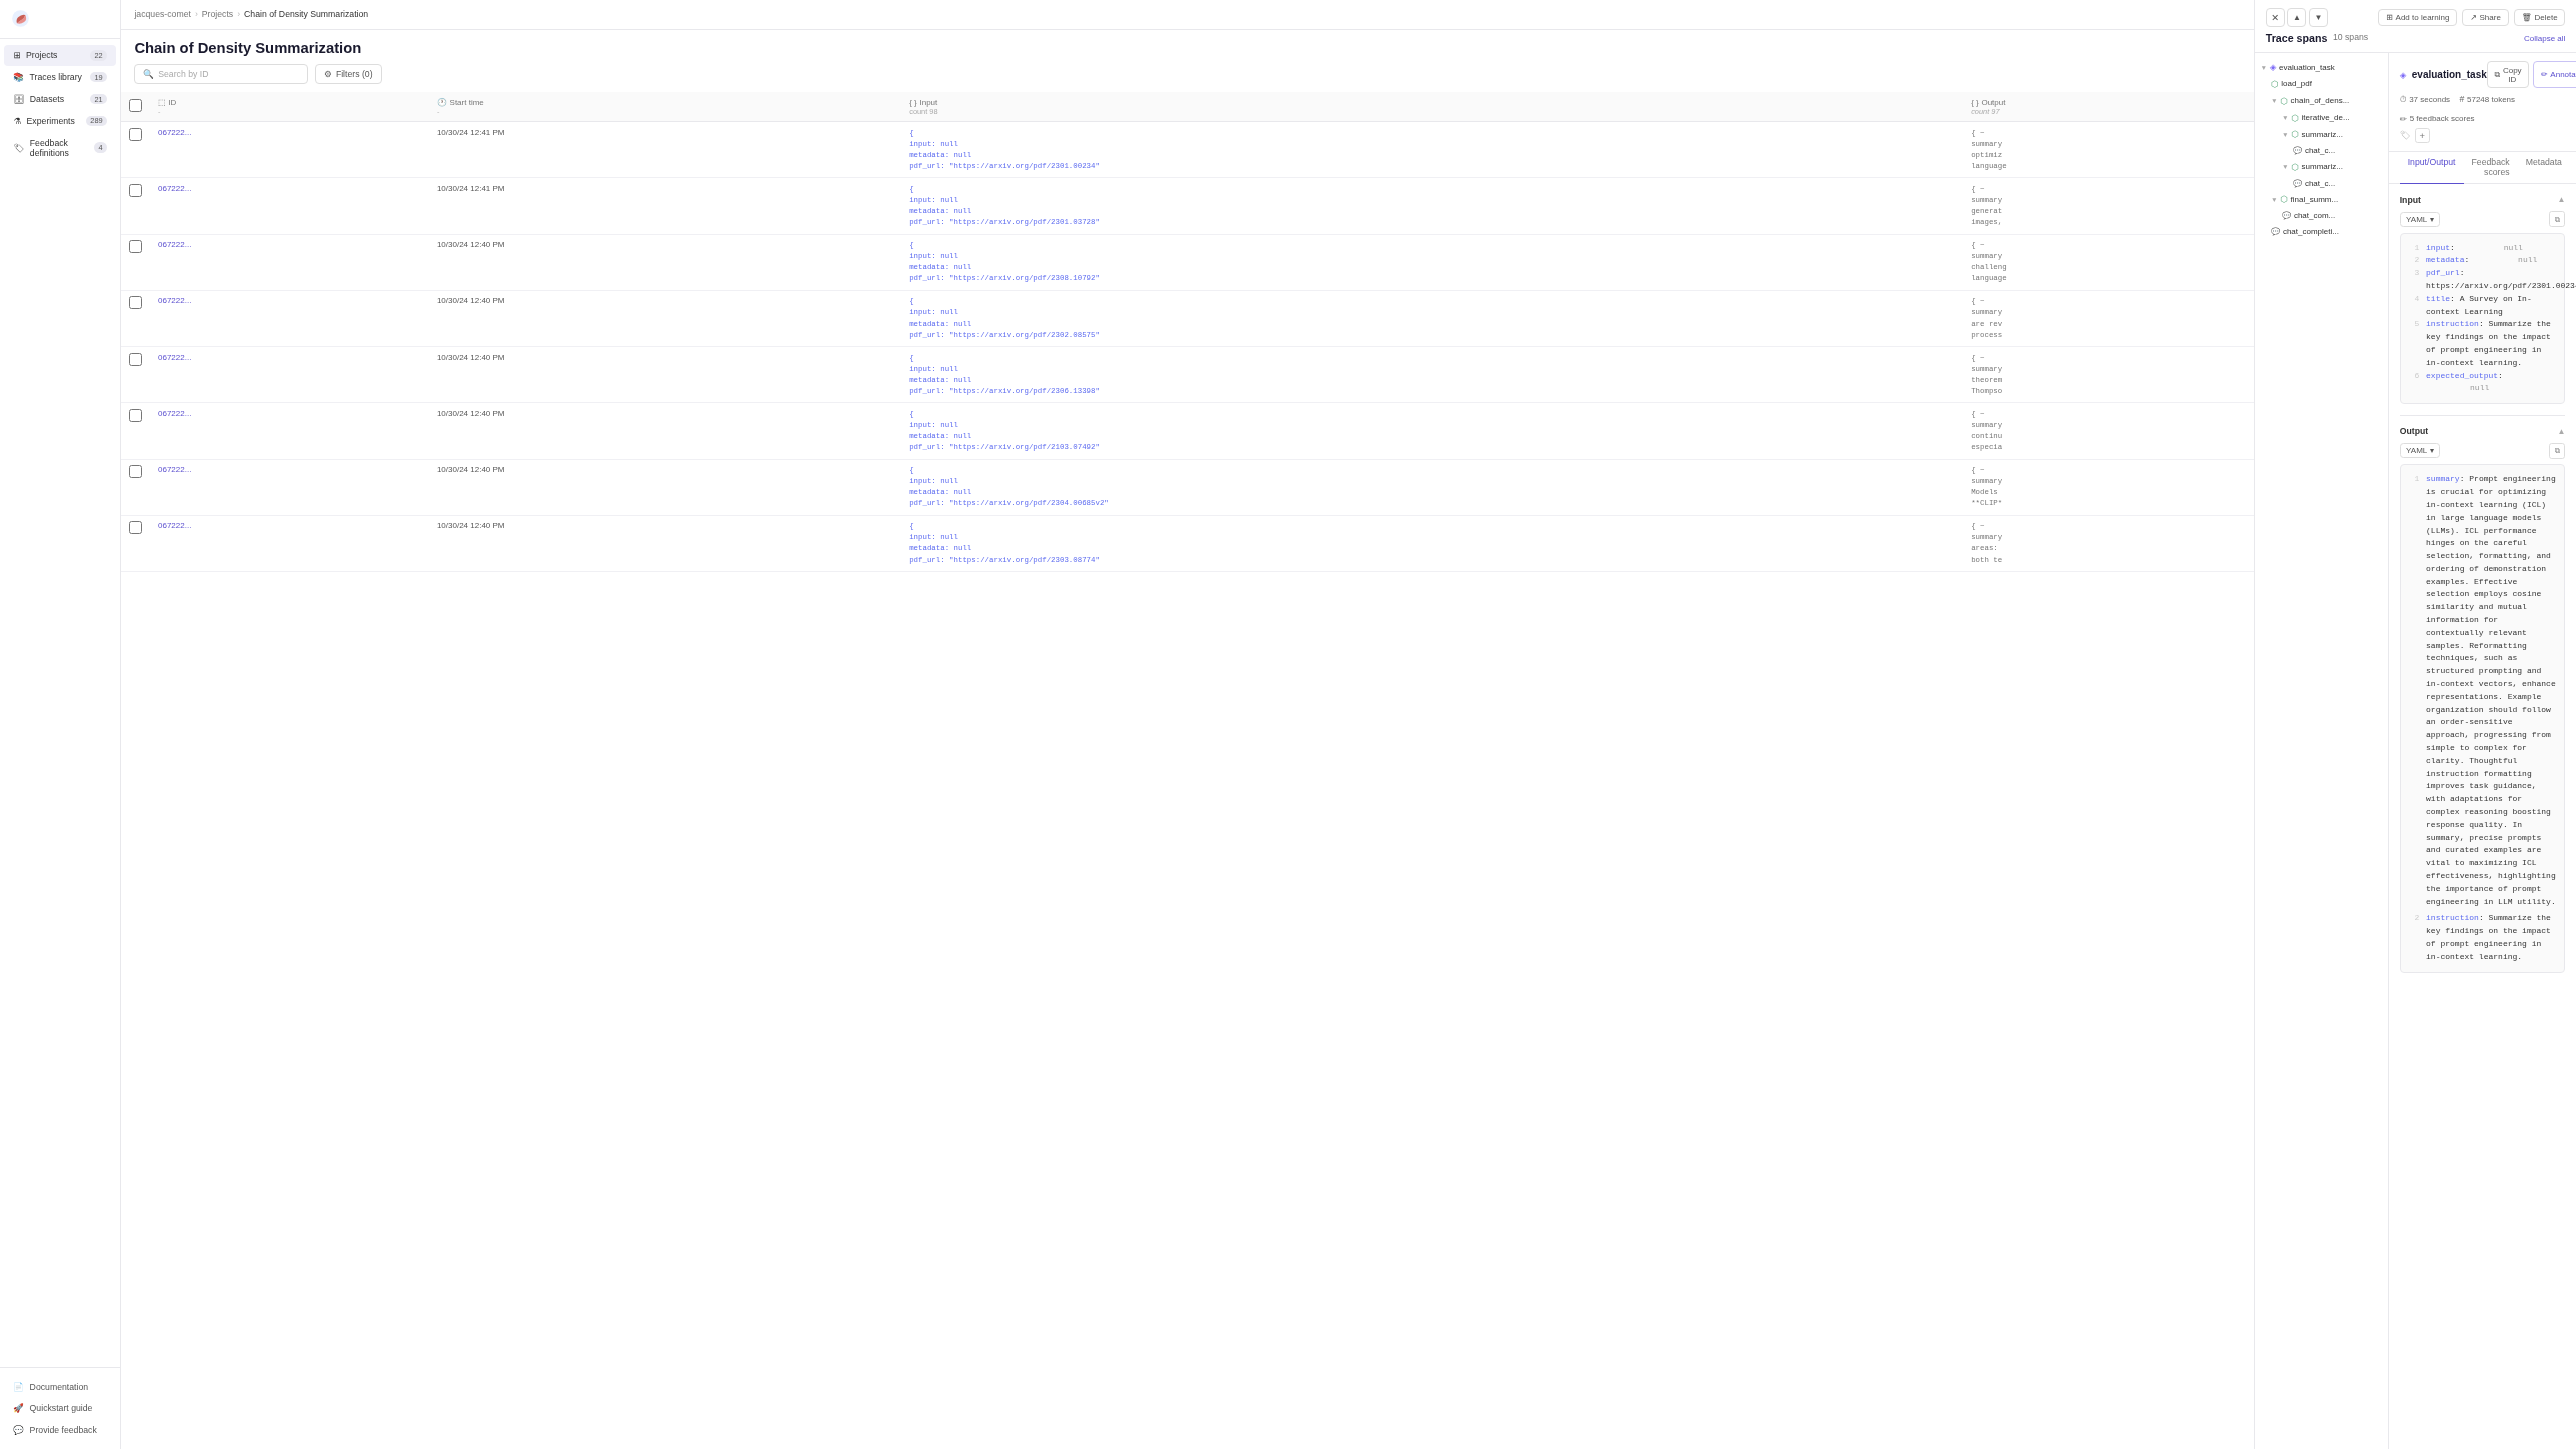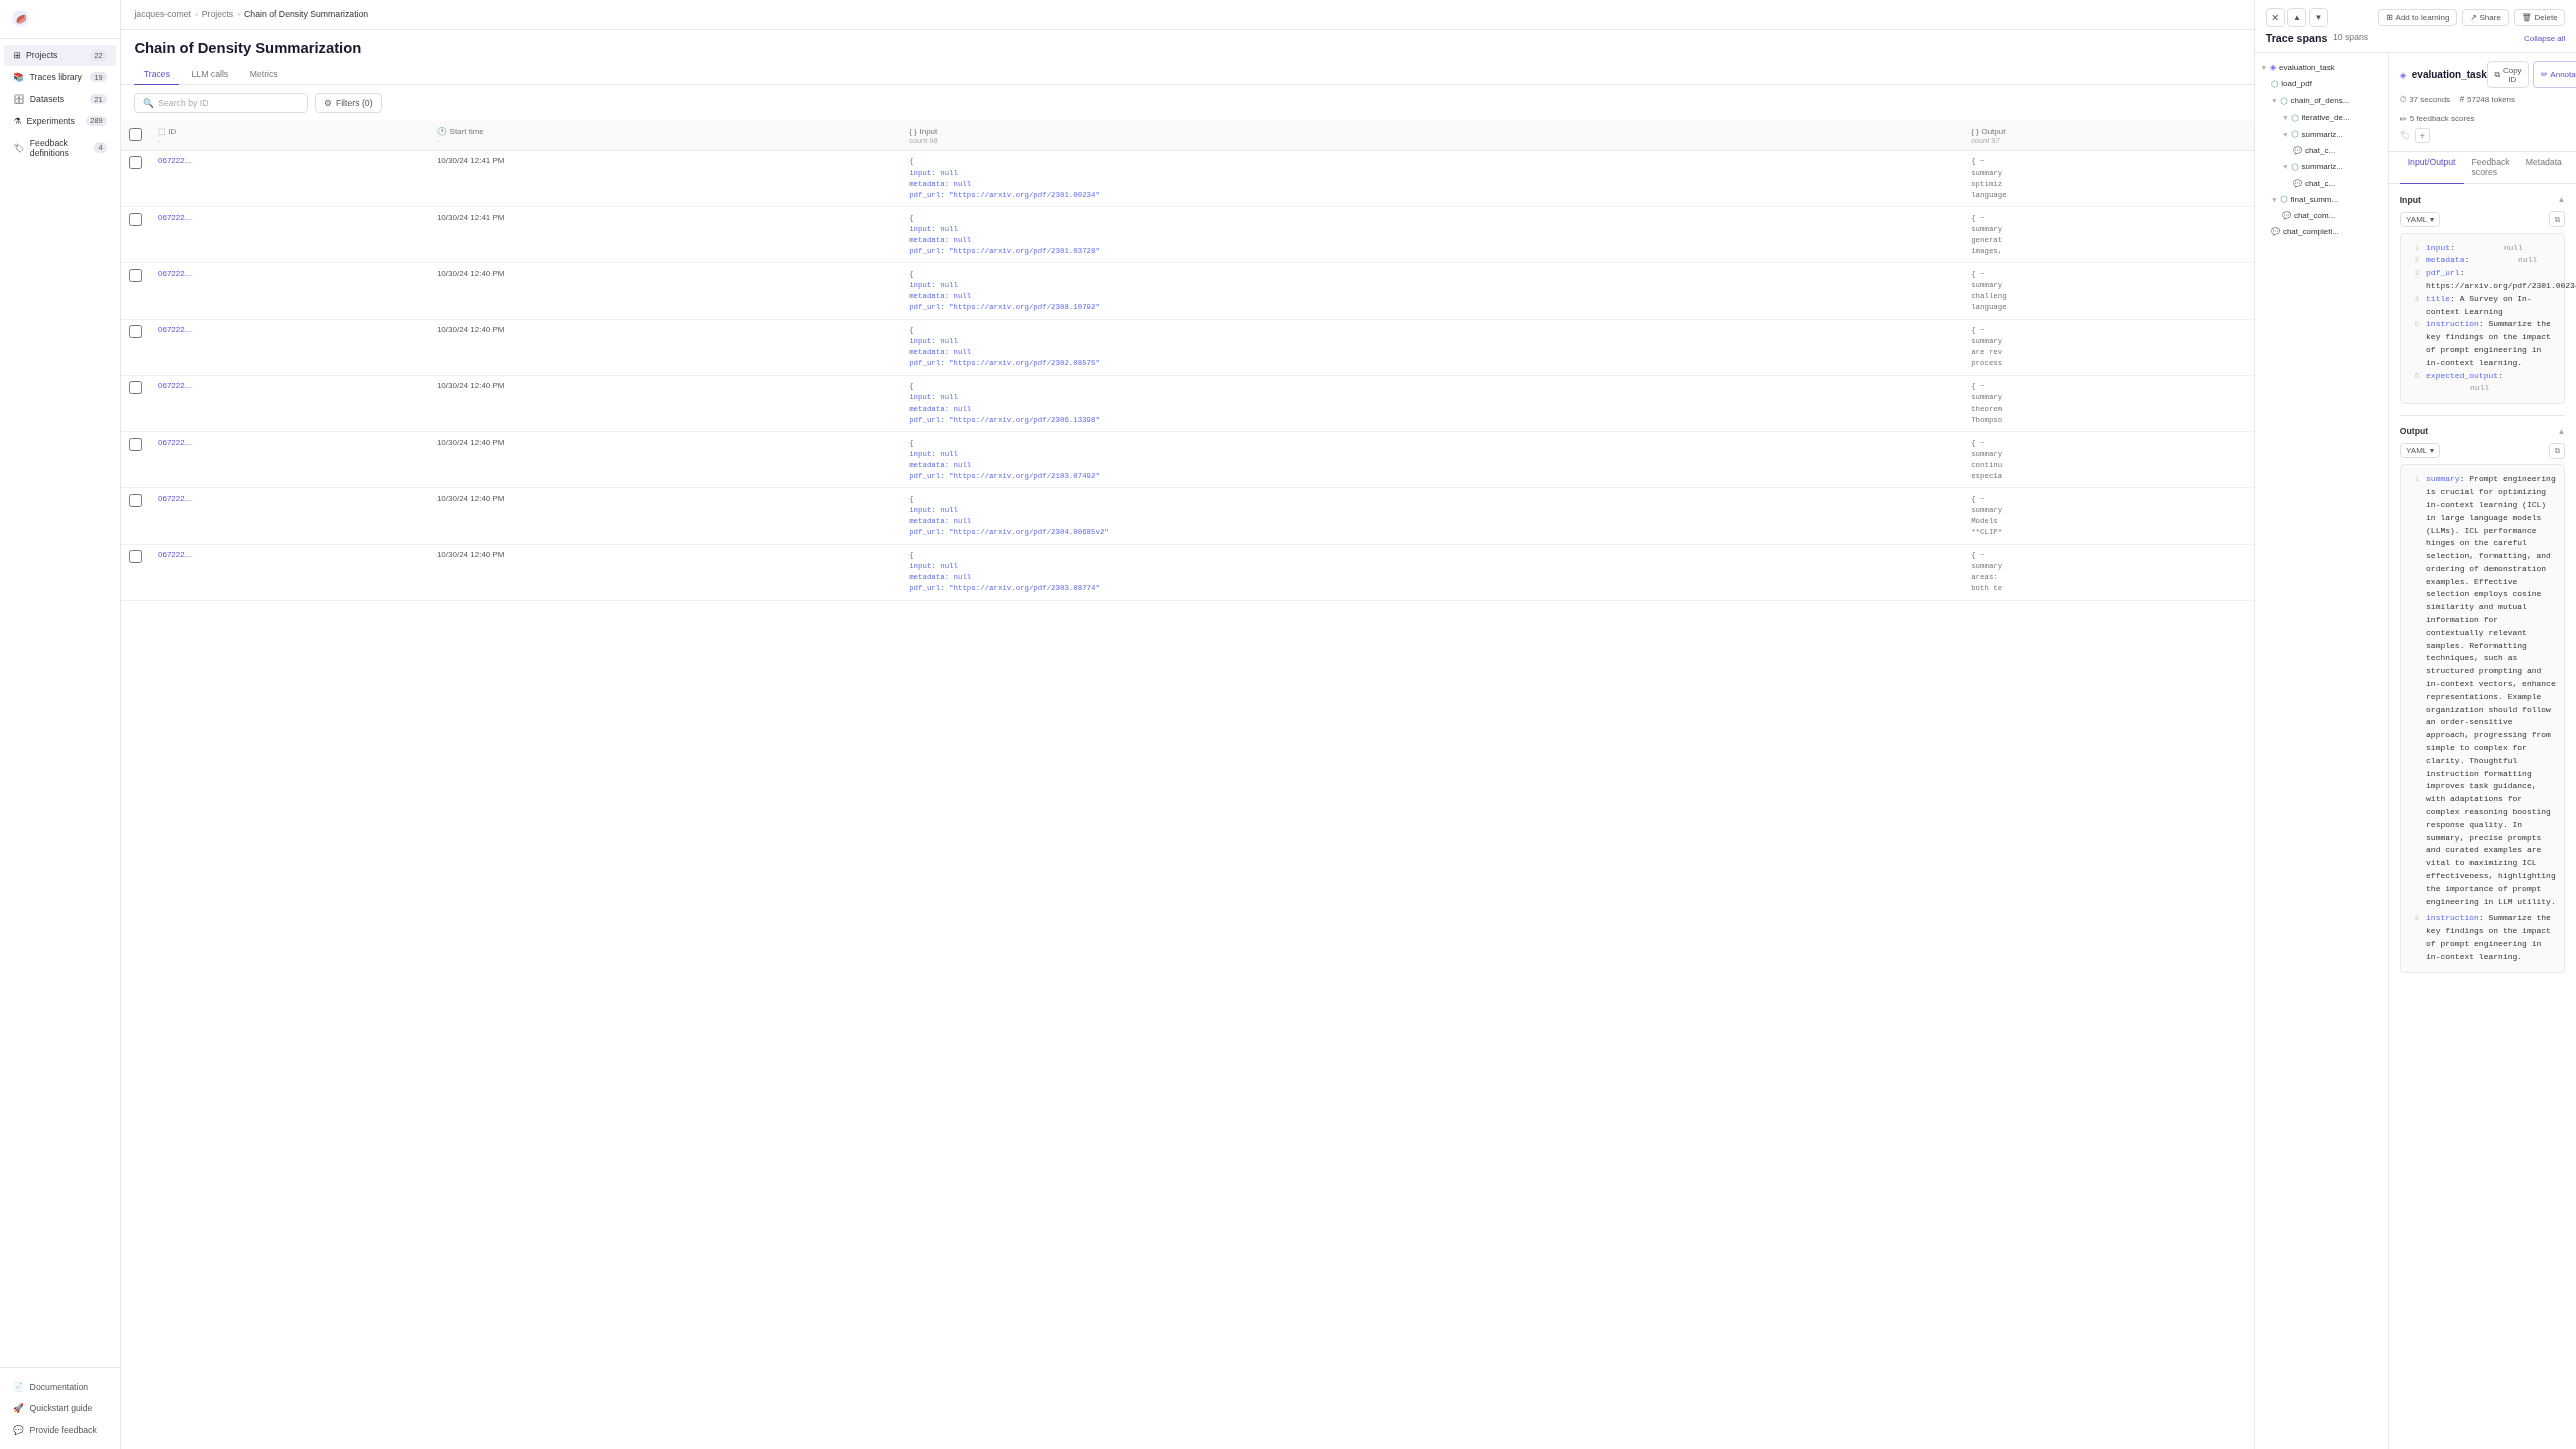--- a/index.html
+++ b/index.html
@@ -77,21 +77,21 @@
     .detail-title-row { display: flex; align-items: center; justify-content: space-between; margin-bottom: 5.4px; }
     .detail-title { font-size: 10px; font-weight: 600; color: #1a1a2e; }
     .detail-actions { display: flex; gap: 4px; }
     .detail-meta { display: flex; align-items: center; gap: 9.4px; flex-wrap: wrap; }
     .meta-item { display: flex; align-items: center; gap: 2.7px; font-size: 8px; color: #666; }
     .meta-icon { font-size: 8.7px; }
     .tags-row { display: flex; align-items: center; gap: 4px; margin-top: 4px; }
     .tag-add-btn { width: 14.8px; height: 14.8px; border: 0.7px solid #ddd; border-radius: 2.7px; display: flex; align-items: center; justify-content: center; cursor: pointer; font-size: 9.4px; color: #777; }
 
     
-    .detail-tabs { display: flex; gap: 0; border-bottom: 0.7px solid #e8e8ec; padding: 0 10.7px; }
+    .detail-tabs { display: flex; gap: 0; border-bottom: 0.7px solid #e8e8ec; padding: 0 10.7px; text-align: right; }
     .detail-tab { padding: 5.4px 8px; font-size: 8.7px; color: #777; cursor: pointer; border-bottom: 1.3px solid transparent; margin-bottom: -0.7px; }
     .detail-tab.active { color: #5b4fcf; border-bottom-color: #5b4fcf; font-weight: 500; }
 
     
     .detail-content { flex: 1; overflow-y: auto; padding: 10.7px; }
     .section-header { display: flex; align-items: center; justify-content: space-between; margin-bottom: 6.7px; }
     .section-title { font-size: 8.7px; font-weight: 600; color: #333; }
     .yaml-selector { display: flex; align-items: center; gap: 2.7px; font-size: 8px; color: #555; border: 0.7px solid #ddd; border-radius: 3.4px; padding: 2px 5.4px; cursor: pointer; }
     .copy-btn { width: 16px; height: 16px; border: 0.7px solid #ddd; border-radius: 2.7px; display: flex; align-items: center; justify-content: center; cursor: pointer; font-size: 7.4px; color: #777; }
     .code-editor { background: #fafafa; border: 0.7px solid #e8e8ec; border-radius: 4px; padding: 8px; font-family: 'Courier New', monospace; font-size: 8px; line-height: 1.6; }
@@ -180,25 +180,20 @@
   <div class="topbar">
     <span style="cursor:pointer; color:#777;">jacques-comet</span>
     <span class="topbar-sep">›</span>
     <span style="cursor:pointer; color:#777;">Projects</span>
     <span class="topbar-sep">›</span>
     <span class="topbar-current">Chain of Density Summarization</span>
   </div>
 
   <div class="page-title">Chain of Density Summarization</div>
 
-  <div class="tabs">
-    <div class="tab active">Traces</div>
-    <div class="tab">LLM calls</div>
-    <div class="tab">Metrics</div>
-  </div>
 
   <div class="toolbar">
     <div class="search-box">
       <span style="color:#aaa; font-size:8.7px;">🔍</span>
       <input type="text" placeholder="Search by ID" style="">
     </div>
     <button class="filter-btn">
       <span>⚙</span>
       <span>Filters (0)</span>
     </button>

